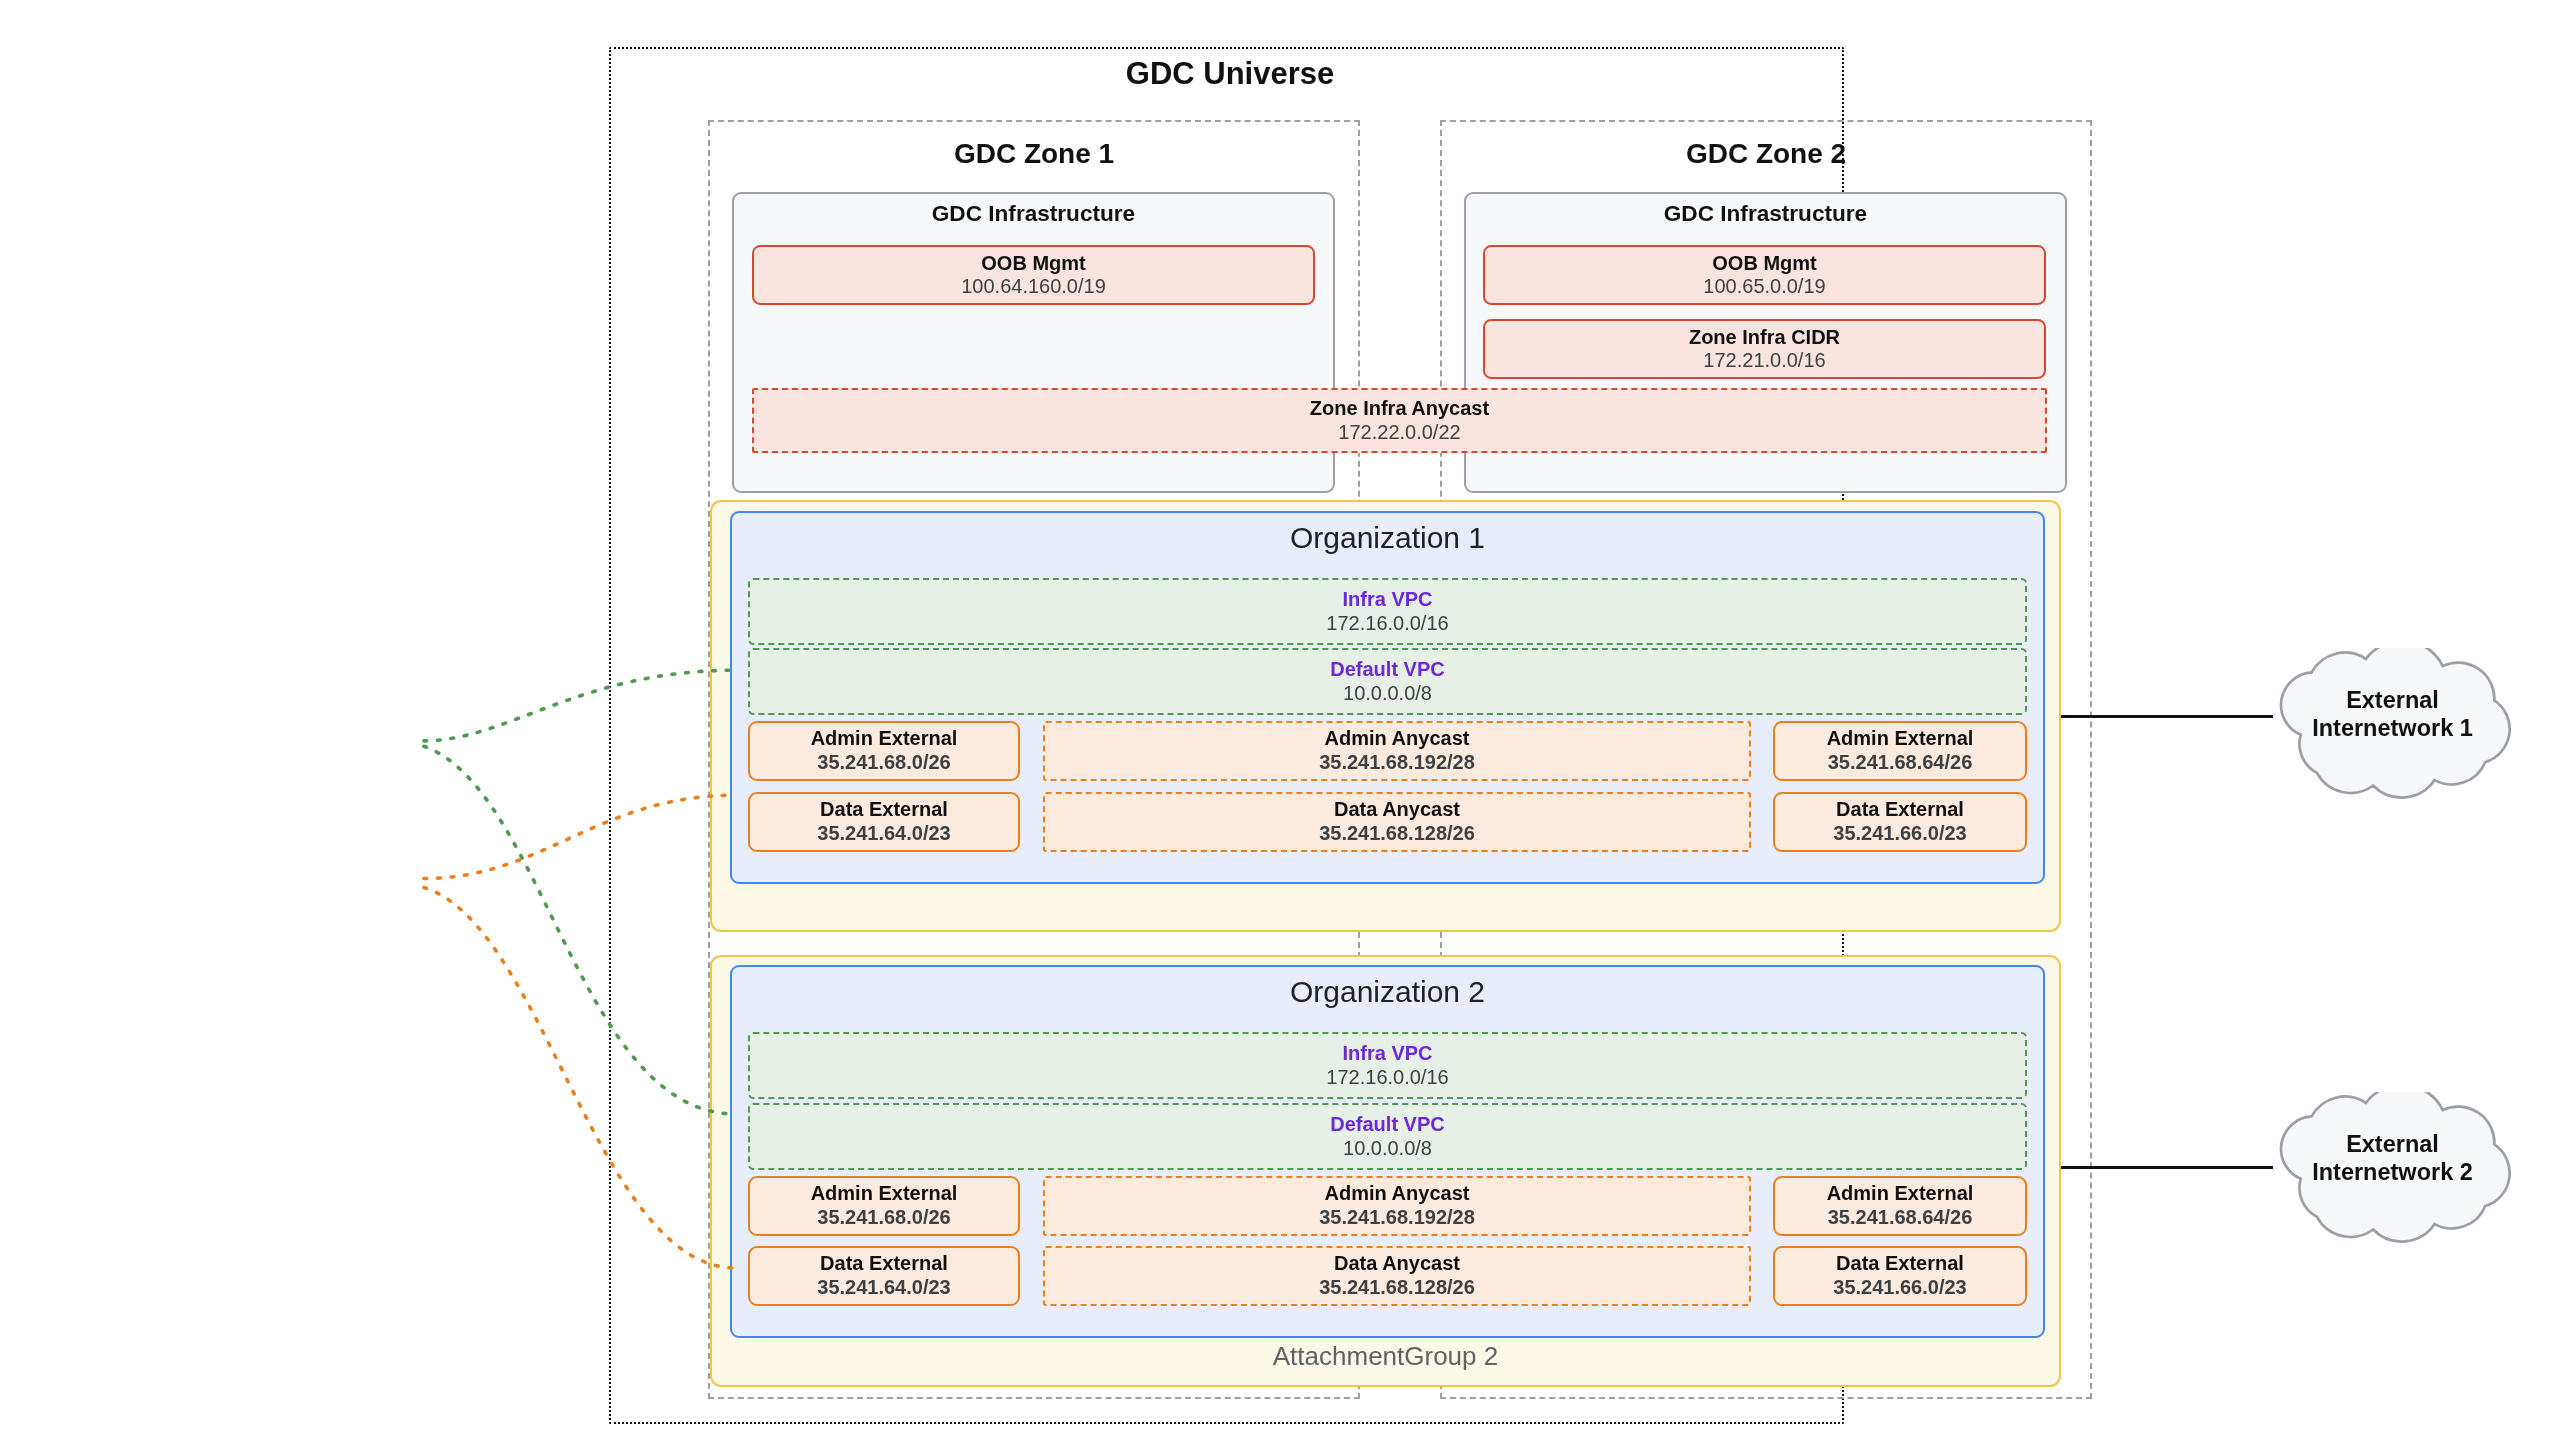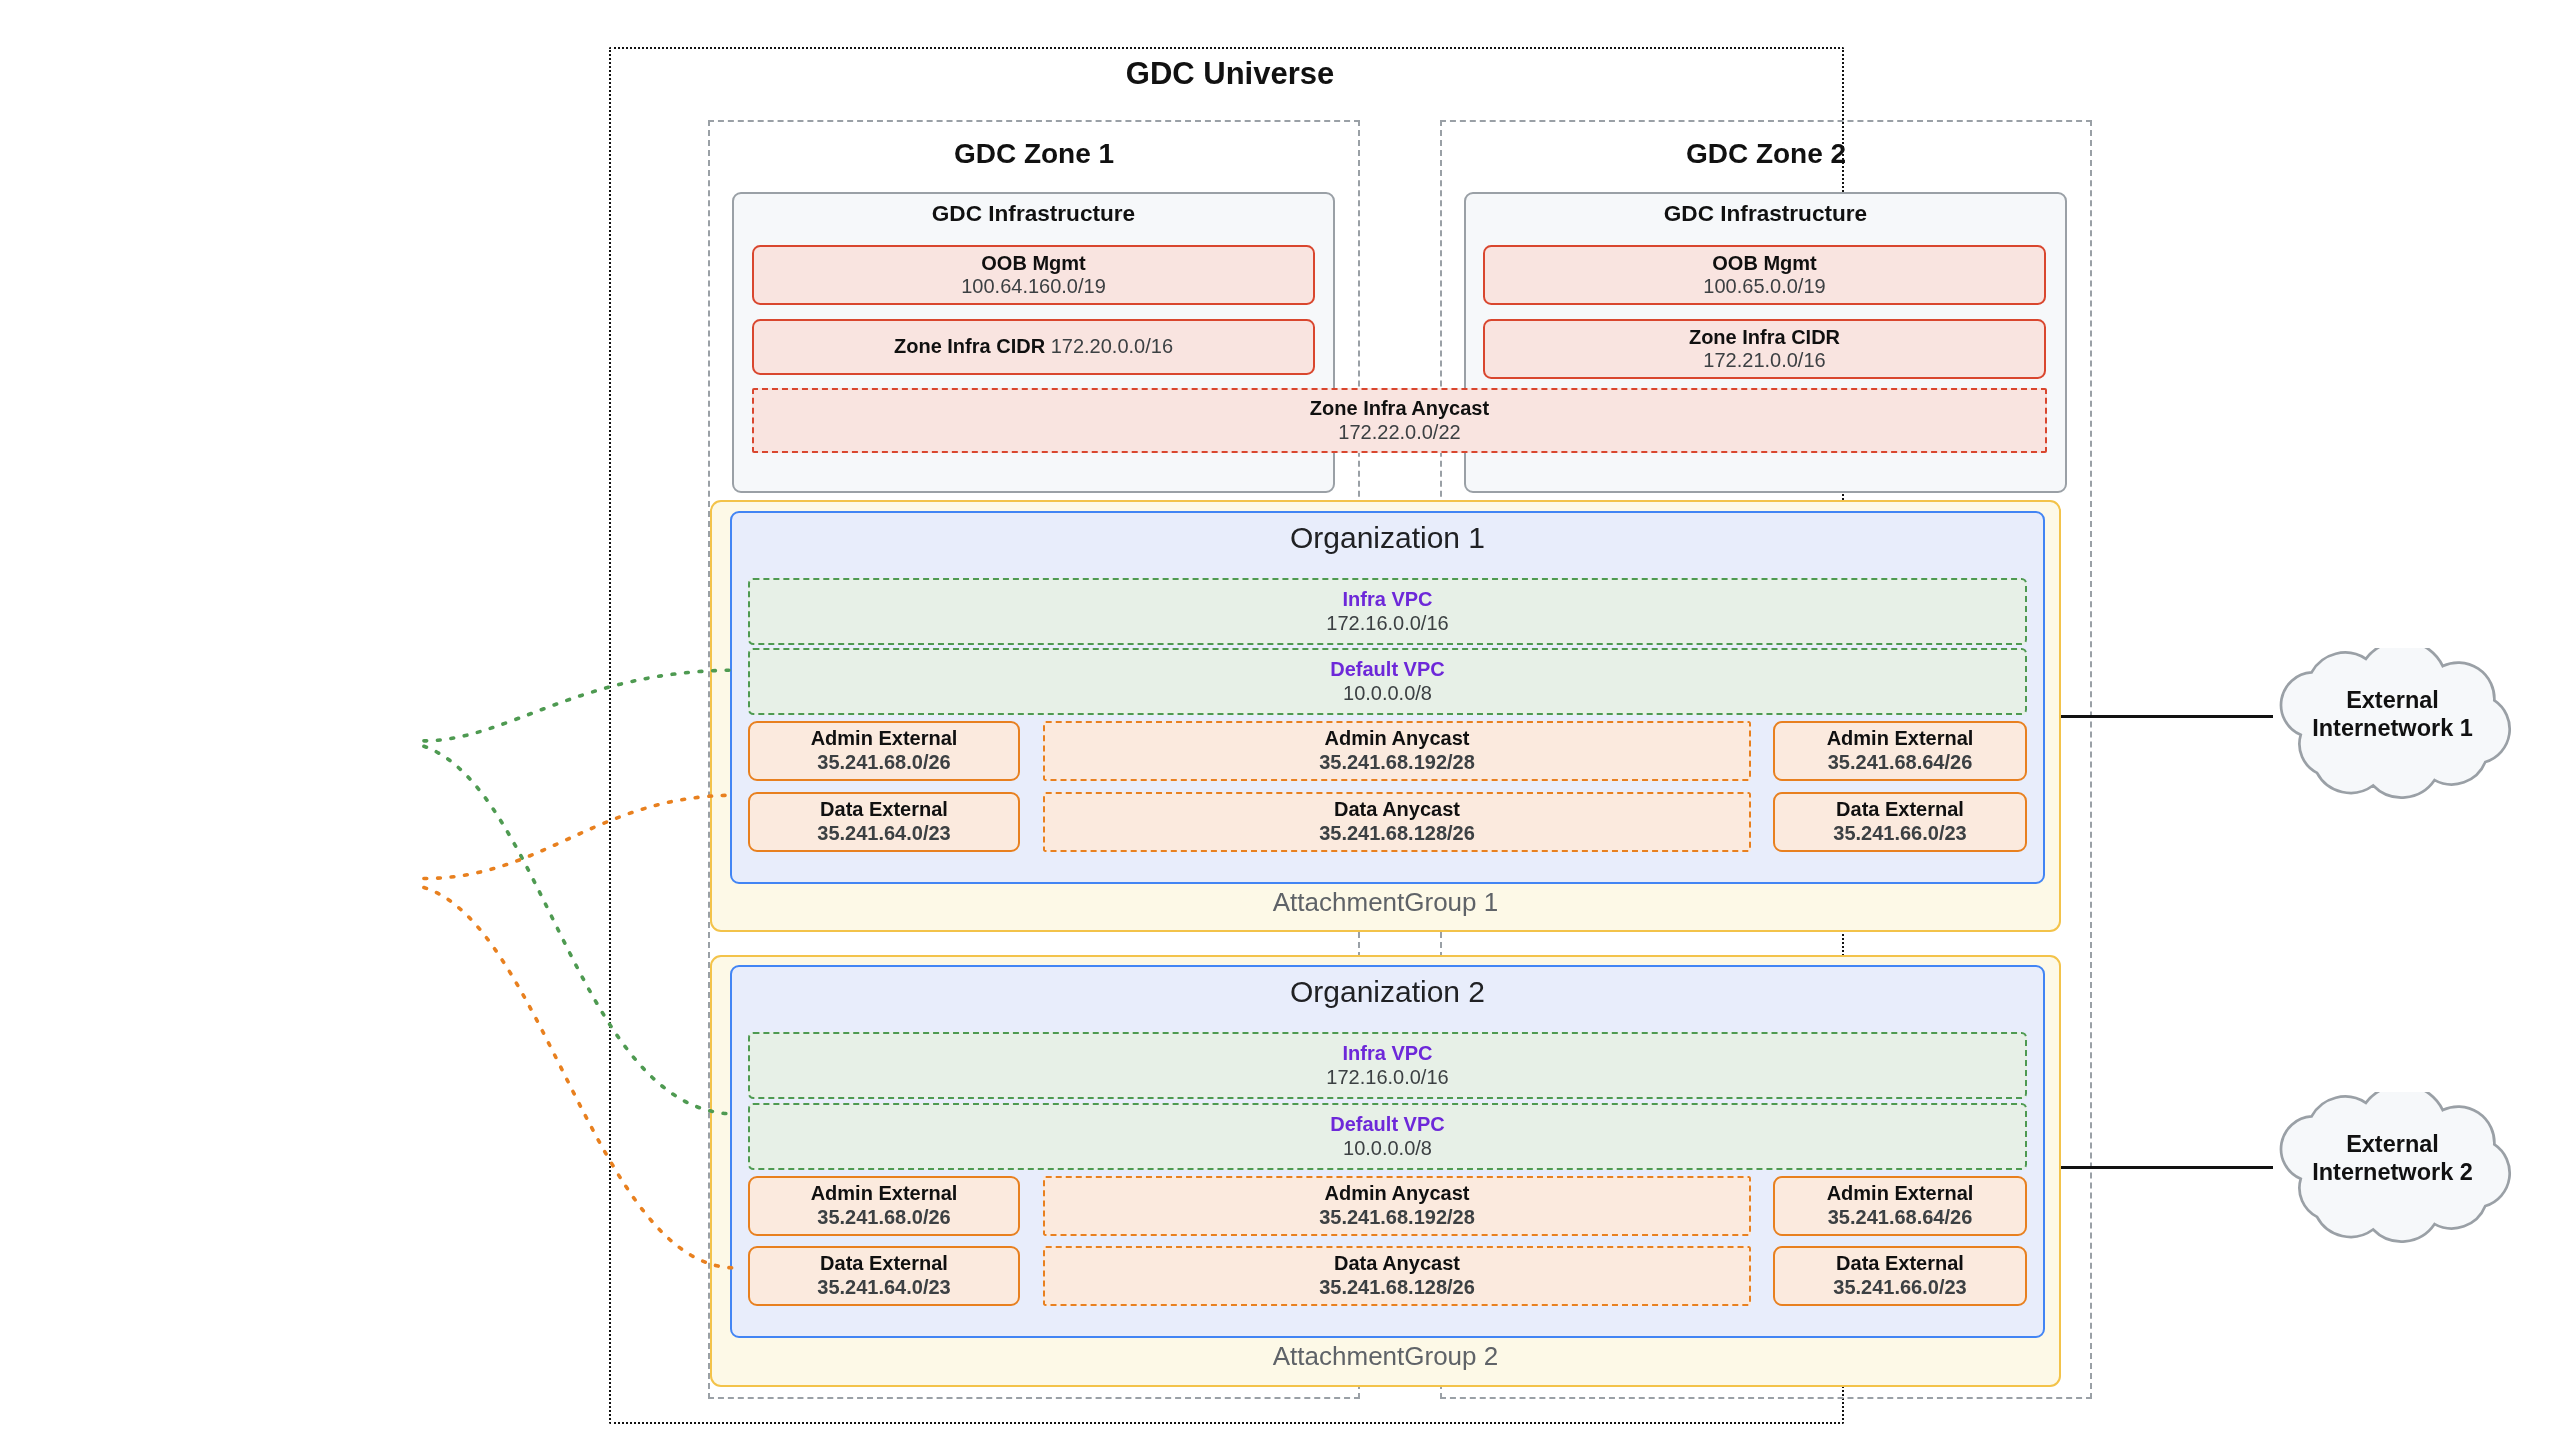--- a/index.html
+++ b/index.html
@@ -73,47 +73,40 @@
   <div class="abs zone-title" style="left:1440px;top:138px;width:652px;">GDC Zone 2</div>
 
   <div class="abs infra" style="left:732px;top:192px;width:603px;height:301px;"></div>
   <div class="abs infra-title" style="left:732px;top:201px;width:603px;">GDC Infrastructure</div>
 
   <div class="abs redbox" style="left:752px;top:245px;width:563px;height:60px;">
     <div class="bx-t">OOB Mgmt</div>
     <div class="bx-s">100.64.160.0/19</div>
   </div>
 
-  <div class="abs redbox" style="left:752px;top:319px;width:563px;height:56px;">
-    <div class="bx-inline">
-      <b>Zone Infra CIDR</b>
-      <span>172.20.0.0/16</span>
-    </div>
-  </div>
 
   <div class="abs infra" style="left:1464px;top:192px;width:603px;height:301px;"></div>
   <div class="abs infra-title" style="left:1464px;top:201px;width:603px;">GDC Infrastructure</div>
 
   <div class="abs redbox" style="left:1483px;top:245px;width:563px;height:60px;">
     <div class="bx-t">OOB Mgmt</div>
     <div class="bx-s">100.65.0.0/19</div>
   </div>
 
   <div class="abs redbox" style="left:1483px;top:319px;width:563px;height:60px;">
     <div class="bx-t">Zone Infra CIDR</div>
     <div class="bx-s">172.21.0.0/16</div>
   </div>
 
   <div class="abs redbox dashed" style="left:752px;top:388px;width:1295px;height:65px;">
     <div class="bx-t">Zone Infra Anycast</div>
     <div class="bx-s">172.22.0.0/22</div>
   </div>
 
   <div class="abs attgrp" style="left:710px;top:500px;width:1351px;height:432px;"></div>
-  <div class="abs attgrp-label" style="left:710px;top:887px;width:1351px;">AttachmentGroup 1</div>
 
   <div class="abs org" style="left:730px;top:511px;width:1315px;height:373px;"></div>
   <div class="abs org-title" style="left:730px;top:521px;width:1315px;">Organization 1</div>
 
   <div class="abs vpcbox" style="left:748px;top:578px;width:1279px;height:67px;">
     <div class="vp-t">Infra VPC</div>
     <div class="vp-s">172.16.0.0/16</div>
   </div>
   <div class="abs vpcbox" style="left:748px;top:648px;width:1279px;height:67px;">
     <div class="vp-t">Default VPC</div>

